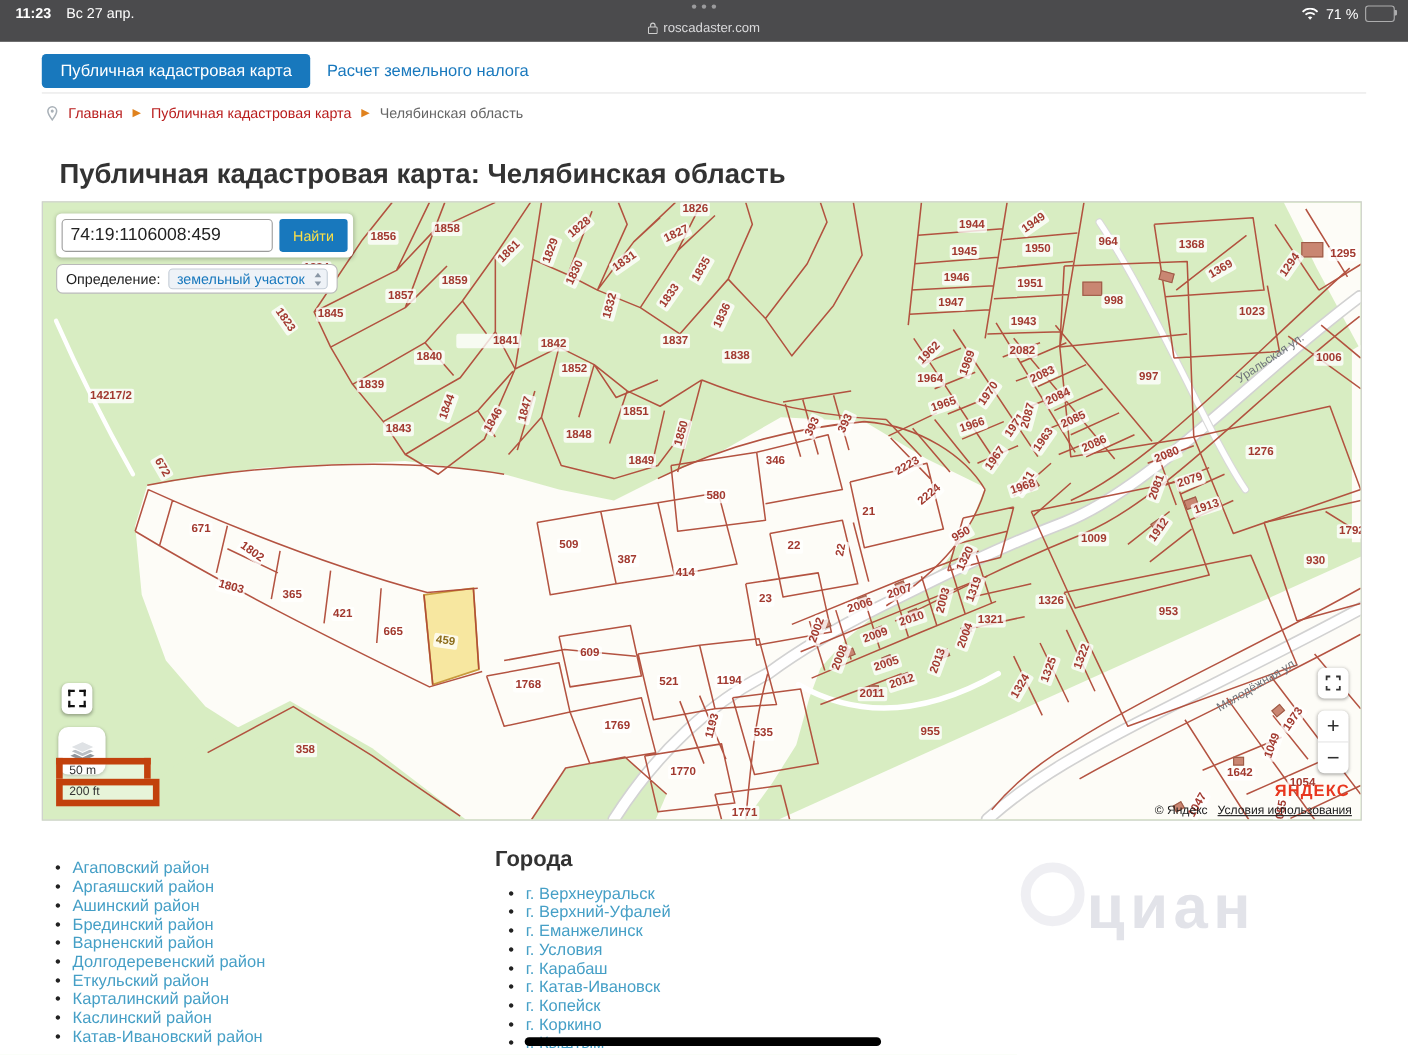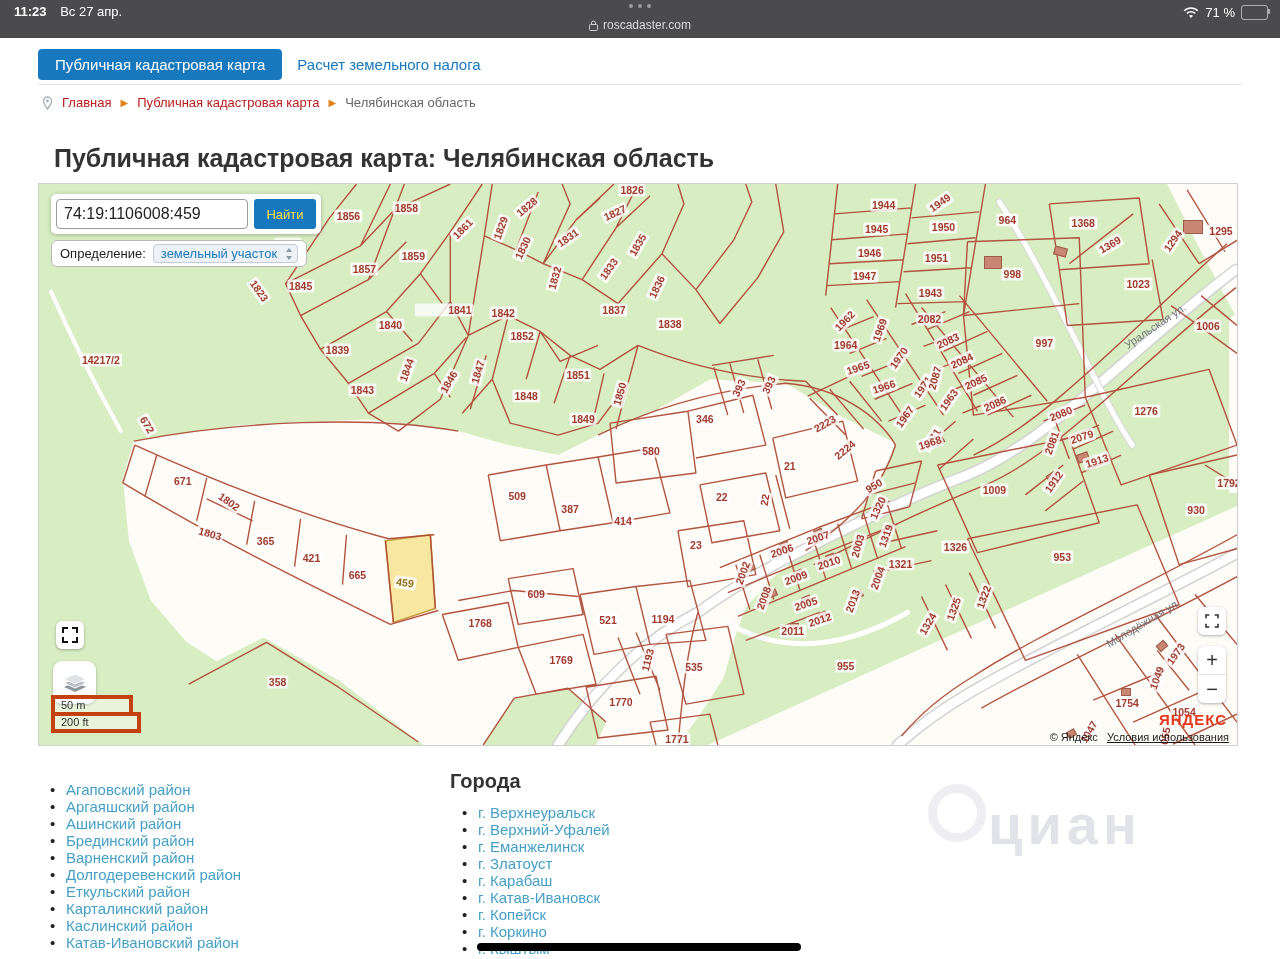--- a/index.html
+++ b/index.html
@@ -54,21 +54,21 @@
         display:flex;align-items:center;justify-content:center;cursor:pointer;z-index:10;}
   .btn-measure{left:17px;top:437px;width:28px;height:28px;}
   .btn-measure i{display:block;width:12px;height:12px;border:2px dashed #111;}
   .btn-layers{left:14px;top:477px;width:43px;height:43px;border-radius:9px;}
   .btn-fs{right:11px;top:423px;width:28px;height:28px;}
   .zoomer{position:absolute;right:11px;top:462px;width:28px;background:#fff;border-radius:6px;
         box-shadow:0 1px 3px rgba(0,0,0,.3);z-index:10;}
   .zoomer div{height:28px;display:flex;align-items:center;justify-content:center;font-size:20px;color:#2f2f2f;cursor:pointer;}
   .zoomer div:first-child{border-bottom:1px solid #e5e5e5;}
   .scale{position:absolute;left:12px;bottom:12px;font-size:11px;color:#333;z-index:10;}
-  .scale div{background:rgba(255,255,255,.38);border:4px solid #c2410c;padding:0 0 0 6px;height:13px;line-height:13px;}
+  .scale div{background:rgba(255,255,255,.38);border:6px solid #c2410c;padding:0 0 0 6px;height:13px;line-height:13px;}
   .scale .r1{width:68px;border-bottom:none;}
   .scale .r2{width:76px;margin-top:0;}
   .ylogo{position:absolute;right:10px;bottom:17px;font-size:15px;font-weight:bold;color:#e8371f;
         letter-spacing:1px;z-index:10;cursor:pointer;}
   .attr{position:absolute;right:8px;bottom:2px;font-size:11px;color:#1a1a1a;z-index:10;}
   .attr a{color:#1a1a1a;text-decoration:underline;cursor:pointer;margin-left:6px;}
   
   .section{position:absolute;top:770px;width:380px;}
   .districts{left:38px;}  .cities{left:450px;}
   .section h2{margin:0;font-size:20px;color:#333;font-weight:bold;}
@@ -404,21 +404,21 @@
       <span class="plabel" style="left: 76%; top: 38.5435%; transform: translate(-50%, -50%) rotate(-55deg);">1963</span>
       <span class="plabel" style="left: 74.3333%; top: 46.1812%; transform: translate(-50%, -50%) rotate(-18deg);">1968</span>
       <span class="plabel" style="left: 74.3333%; top: 23.9787%; transform: translate(-50%, -50%) rotate(0deg);">2082</span>
       <span class="plabel" style="left: 75.9167%; top: 28.0639%; transform: translate(-50%, -50%) rotate(-25deg);">2083</span>
       <span class="plabel" style="left: 77.0833%; top: 31.6163%; transform: translate(-50%, -50%) rotate(-25deg);">2084</span>
       <span class="plabel" style="left: 78.25%; top: 35.3464%; transform: translate(-50%, -50%) rotate(-25deg);">2085</span>
       <span class="plabel" style="left: 79.8333%; top: 39.254%; transform: translate(-50%, -50%) rotate(-25deg);">2086</span>
       <span class="plabel" style="left: 74.75%; top: 34.6359%; transform: translate(-50%, -50%) rotate(-75deg);">2087</span>
       <span class="plabel" style="left: 94.9167%; top: 83.8366%; transform: translate(-50%, -50%) rotate(-55deg);">1973</span>
       <span class="plabel" style="left: 93.3333%; top: 88.0995%; transform: translate(-50%, -50%) rotate(-70deg);">1049</span>
-      <span class="plabel" style="left: 90.8333%; top: 92.54%; transform: translate(-50%, -50%) rotate(0deg);">1754</span>
+      <span class="plabel" style="left: 90.8333%; top: 92.54%; transform: translate(-50%, -50%) rotate(0deg);">1642</span>
       <span class="plabel" style="left: 95.5833%; top: 94.1385%; transform: translate(-50%, -50%) rotate(0deg);">1054</span>
       <span class="plabel" style="left: 87.6667%; top: 97.6909%; transform: translate(-50%, -50%) rotate(-60deg);">1047</span>
       <span class="plabel" style="left: 94%; top: 98.9343%; transform: translate(-50%, -50%) rotate(-80deg);">1055</span>
     </div>
 
   <div class="srch">
     <input value="74:19:1106008:459" style="">
     <button>Найти</button>
   </div>
   <div class="filter">
@@ -516,21 +516,21 @@
       <li>
         <span class="blt">•</span>
         <a class="blue-link">г. Верхний-Уфалей</a>
       </li>
       <li>
         <span class="blt">•</span>
         <a class="blue-link">г. Еманжелинск</a>
       </li>
       <li>
         <span class="blt">•</span>
-        <a class="blue-link">г. Златоуст</a>
+        <a class="blue-link">г. Условия</a>
       </li>
       <li>
         <span class="blt">•</span>
         <a class="blue-link">г. Карабаш</a>
       </li>
       <li>
         <span class="blt">•</span>
         <a class="blue-link">г. Катав-Ивановск</a>
       </li>
       <li>

